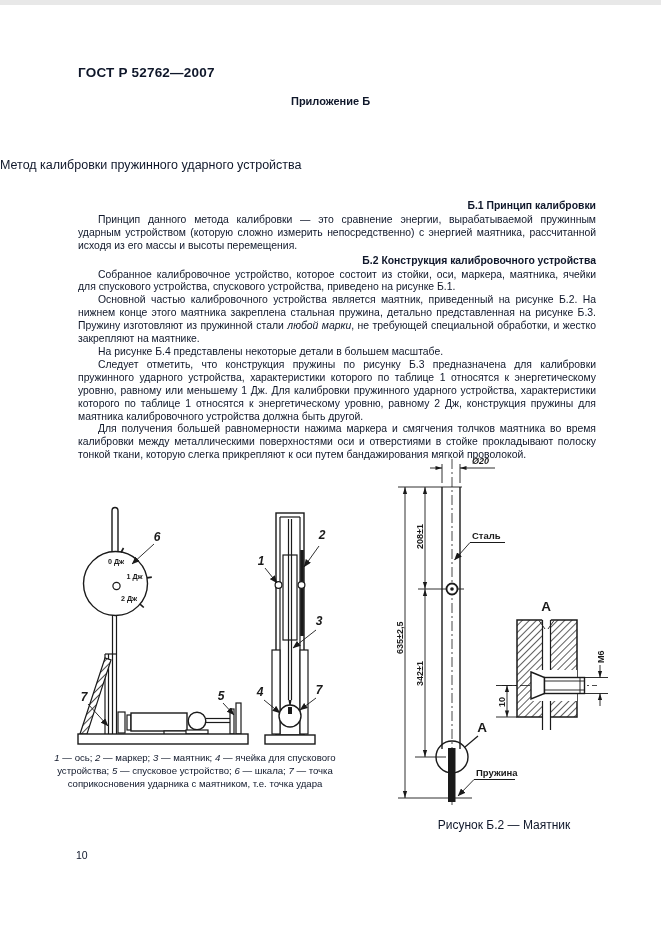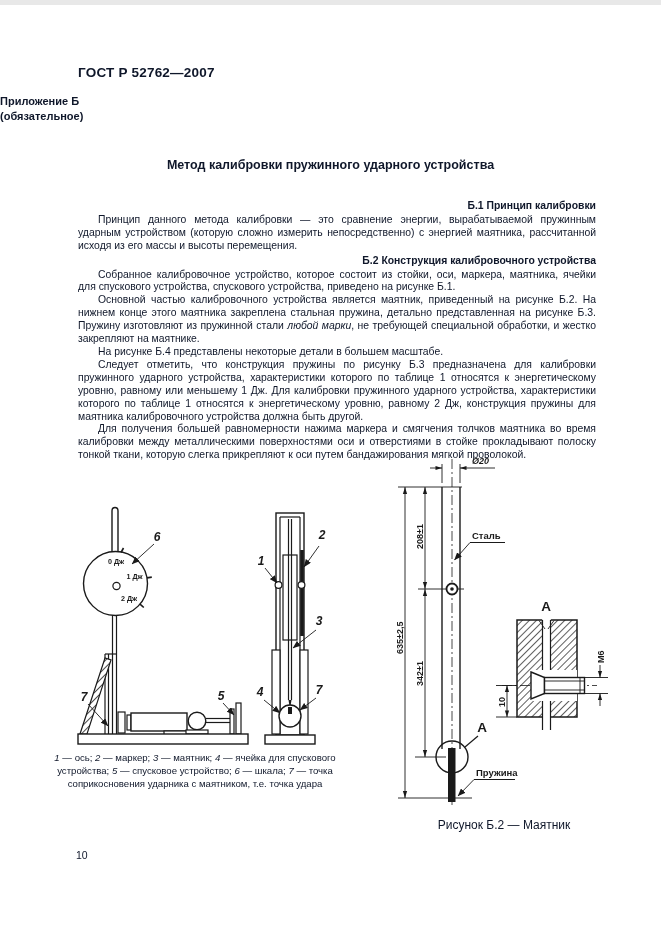--- a/index.html
+++ b/index.html
@@ -2,24 +2,24 @@
 <html><head>
 <meta charset="utf-8">
 <style>
   html,body { margin:0; padding:0; background:#e8e8e8; }
   .page {
     position:relative; width:661px; height:936px; background:#ffffff;
     font-family:"Liberation Sans", sans-serif; color:#0f172a; overflow:hidden;
     margin:5px auto;
   }
   .hdr { position:absolute; left:78px; top:60px; font-size:13.5px; font-weight:bold; letter-spacing:.2px; }
-  .appendix { position:absolute; left:0; top:89px; width:100%; 
+  .appendix { position:absolute; left:0; top:89px; width:100%; text-align:center;
     font-size:11px; font-weight:bold; line-height:15px; }
-  .doc-title { position:absolute; left:0; top:153px; width:100%; text-align:center;
-    font-size:12.5px; font-weight:bold; margin:0; }
+  .doc-title { position:absolute; left:0; top:153px; width:100%; text-align:left;
+    font-size:12.5px; font-weight:normal; margin:0; }
   .textblock { position:absolute; left:78px; top:193px; width:518px;
     font-size:10.4px; line-height:12.9px; text-align:justify; }
   .textblock p { margin:0; text-indent:20px; }
   .textblock p.h { font-weight:bold; margin-top:2px; margin-bottom:1px; text-align:right; }
   .it { font-style:italic; }
   .legend { position:absolute; left:40px; top:746px; width:310px; text-align:center;
     font-size:9.6px; line-height:13px; }
   .legend .num { font-style:italic; }
   .cap1 { position:absolute; left:70px; top:813px; width:264px; text-align:center; font-size:10px; }
   .cap2 { position:absolute; left:396px; top:813px; width:216px; text-align:center; font-size:12px; }
@@ -43,21 +43,20 @@
 </style>
 </head>
 <body>
 
 <div class="page">
 
   <div class="hdr">ГОСТ Р 52762—2007</div>
 
   <div class="appendix">
     <div>Приложение Б</div>
-    <div>(обязательное)</div>
   </div>
 
   <h1 class="doc-title">Метод калибровки пружинного ударного устройства</h1>
 
   <div class="textblock">
     <p class="h">Б.1  Принцип калибровки</p>
     <p>Принцип данного метода калибровки — это сравнение энергии, вырабатываемой пружинным ударным устройством (которую сложно измерить непосредственно) с энергией маятника, рассчитанной исходя из его массы и высоты перемещения.</p>
     <p class="h">Б.2  Конструкция калибровочного устройства</p>
     <p>Собранное калибровочное устройство, которое состоит из стойки, оси, маркера, маятника, ячейки для спускового устройства, спускового устройства, приведено на рисунке Б.1.</p>
     <p><span>Основной частью калибровочного устройства является маятник, приведенный на рисунке Б.2. На нижнем конце этого маятника закреплена стальная пружина, детально представленная на рисунке Б.3. Пружину изготовляют из пружинной стали </span><span class="it">любой марки</span><span>, не требующей специальной обработки, и жестко закрепляют на маятнике.</span></p>

